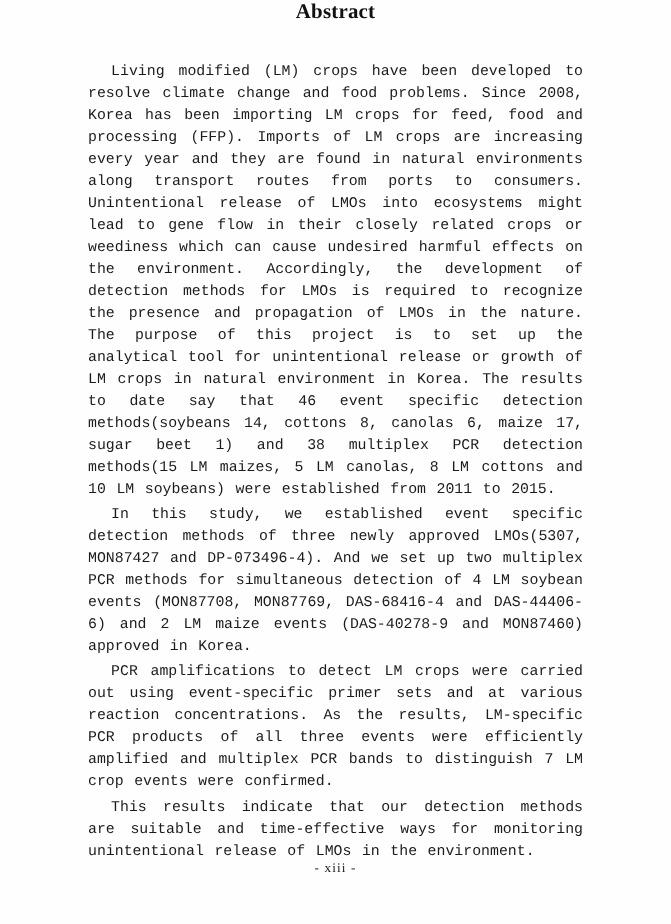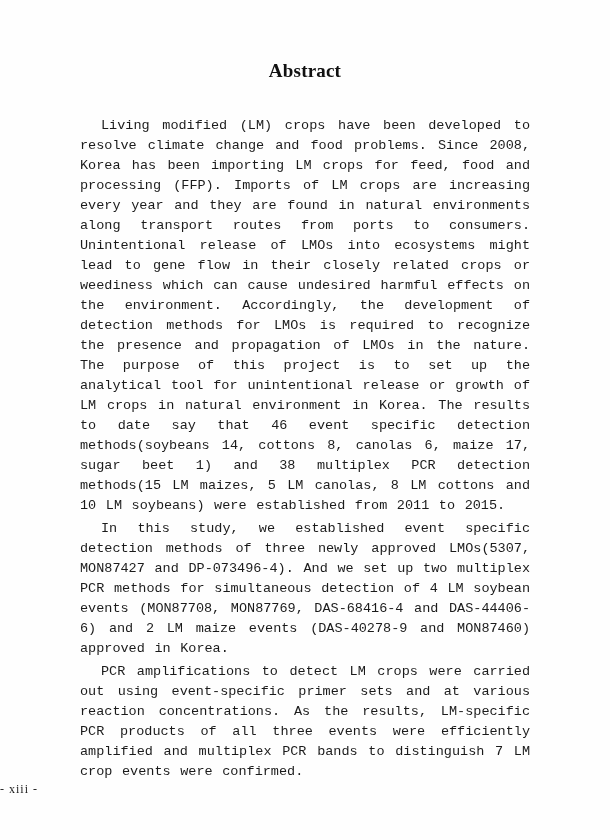--- a/index.html
+++ b/index.html
@@ -12,21 +12,20 @@
     width: 610px;
     height: 840px;
     background: #fefefe;
     font-family: "Liberation Serif", "DejaVu Serif", serif;
     color: #1b1b1b;
     overflow: hidden;
     box-sizing: border-box;
   }
   .title {
     margin: 0;
-    padding-top: 60px;
     text-align: center;
     font-size: 19px;
     font-weight: bold;
     letter-spacing: 0.2px;
     color: #111111;
   }
   .body-text {
     margin: 34px 80px 0 80px;
     width: 450px;
   }
@@ -41,32 +40,33 @@
     font-family: Liberation Mono, monospace;
   }
   .para:first-child {
     margin-top: 0;
   }
   .footer {
     position: absolute;
     top: 782px;
     left: 0;
     width: 100%;
-    text-align: left;
+    text-align: center;
     font-size: 12px;
     color: #1b1b1b;
     letter-spacing: 1px;
   }
 </style>
 </head>
 <body>
 
 <div class="page">
   <h1 class="title">Abstract</h1>
 
   <div class="body-text">
     <p class="para">Living modified (LM) crops have been developed to resolve climate change and food problems. Since 2008, Korea has been importing LM crops for feed, food and processing (FFP). Imports of LM crops are increasing every year and they are found in natural environments along transport routes from ports to consumers. Unintentional release of LMOs into ecosystems might lead to gene flow in their closely related crops or weediness which can cause undesired harmful effects on the environment. Accordingly, the development of detection methods for LMOs is required to recognize the presence and propagation of LMOs in the nature. The purpose of this project is to set up the analytical tool for unintentional release or growth of LM crops in natural environment in Korea. The results to date say that 46 event specific detection methods(soybeans 14, cottons 8, canolas 6, maize 17, sugar beet 1) and 38 multiplex PCR detection methods(15 LM maizes, 5 LM canolas, 8 LM cottons and 10 LM soybeans) were established from 2011 to 2015.</p>
     <p class="para">In this study, we established event specific detection methods of three newly approved LMOs(5307, MON87427 and DP-073496-4). And we set up two multiplex PCR methods for simultaneous detection of 4 LM soybean events (MON87708, MON87769, DAS-68416-4 and DAS-44406-6) and 2 LM maize events (DAS-40278-9 and MON87460) approved in Korea.</p>
     <p class="para">PCR amplifications to detect LM crops were carried out using event-specific primer sets and at various reaction concentrations. As the results, LM-specific PCR products of all three events were efficiently amplified and multiplex PCR bands to distinguish 7 LM crop events were confirmed.</p>
+    <p class="para">This results indicate that our detection methods are suitable and time-effective ways for monitoring unintentional release of LMOs in the environment.</p>
   </div>
 
   <div class="footer">- xiii -</div>
 </div>
 
 </body></html>

